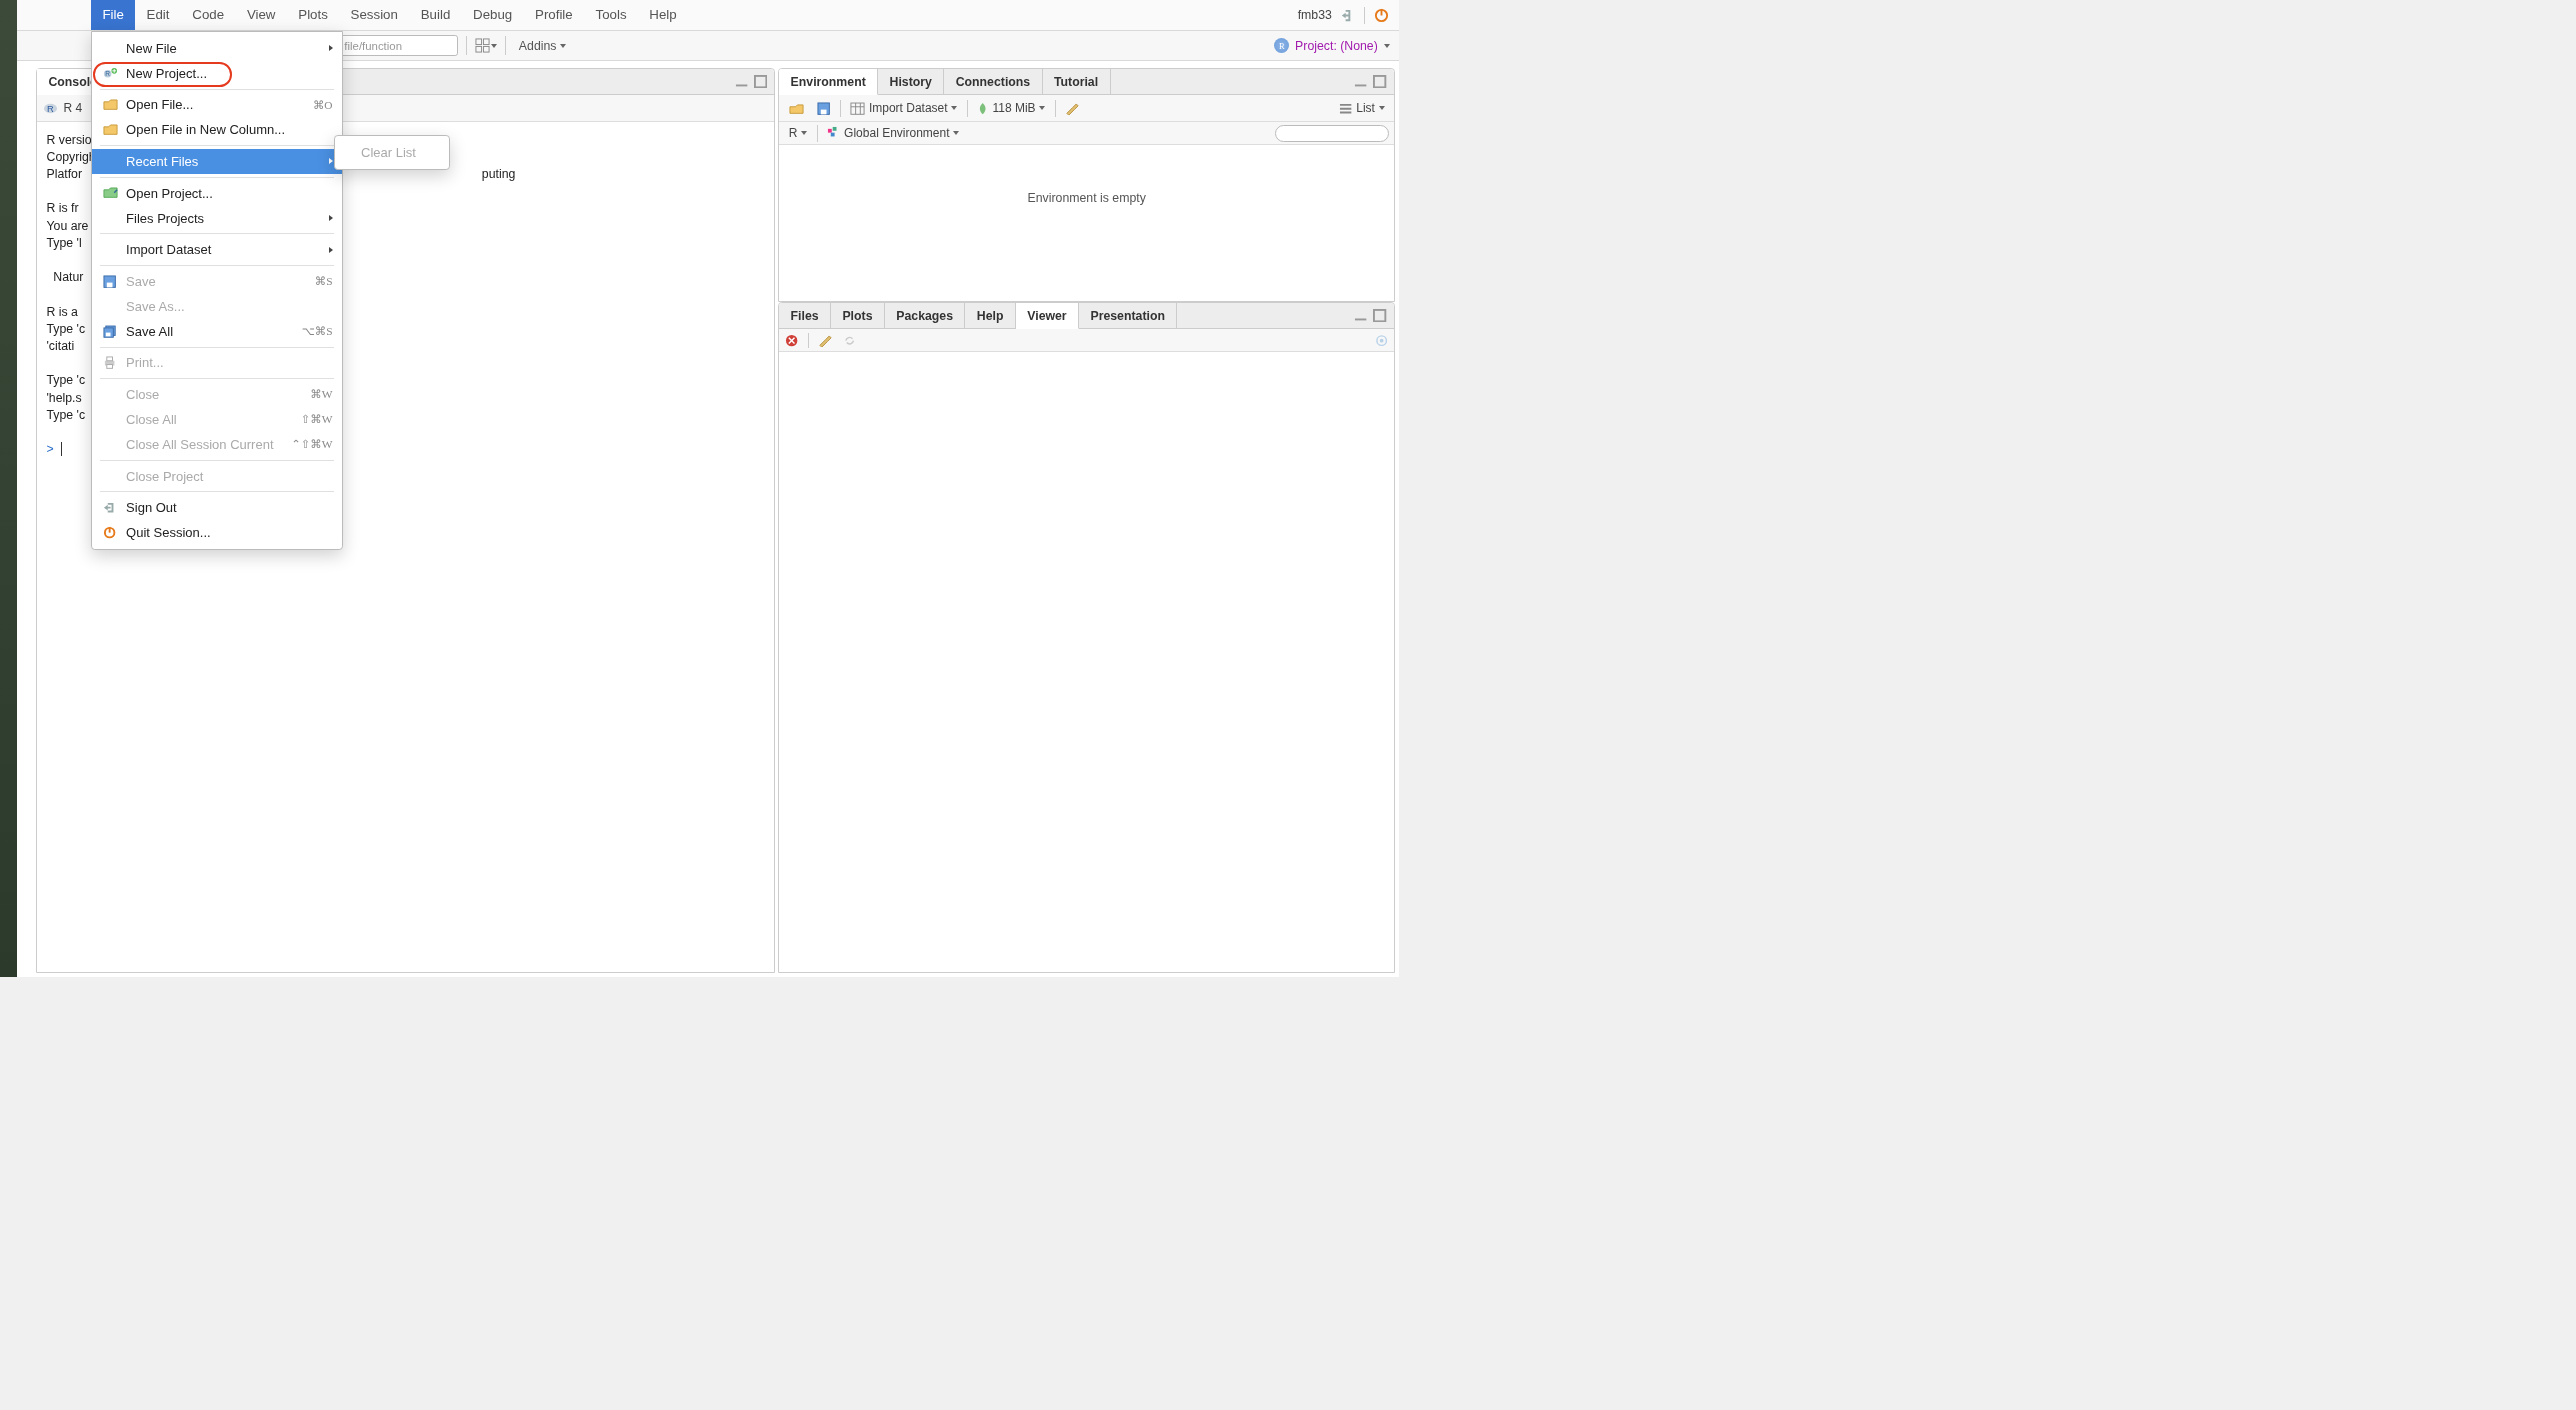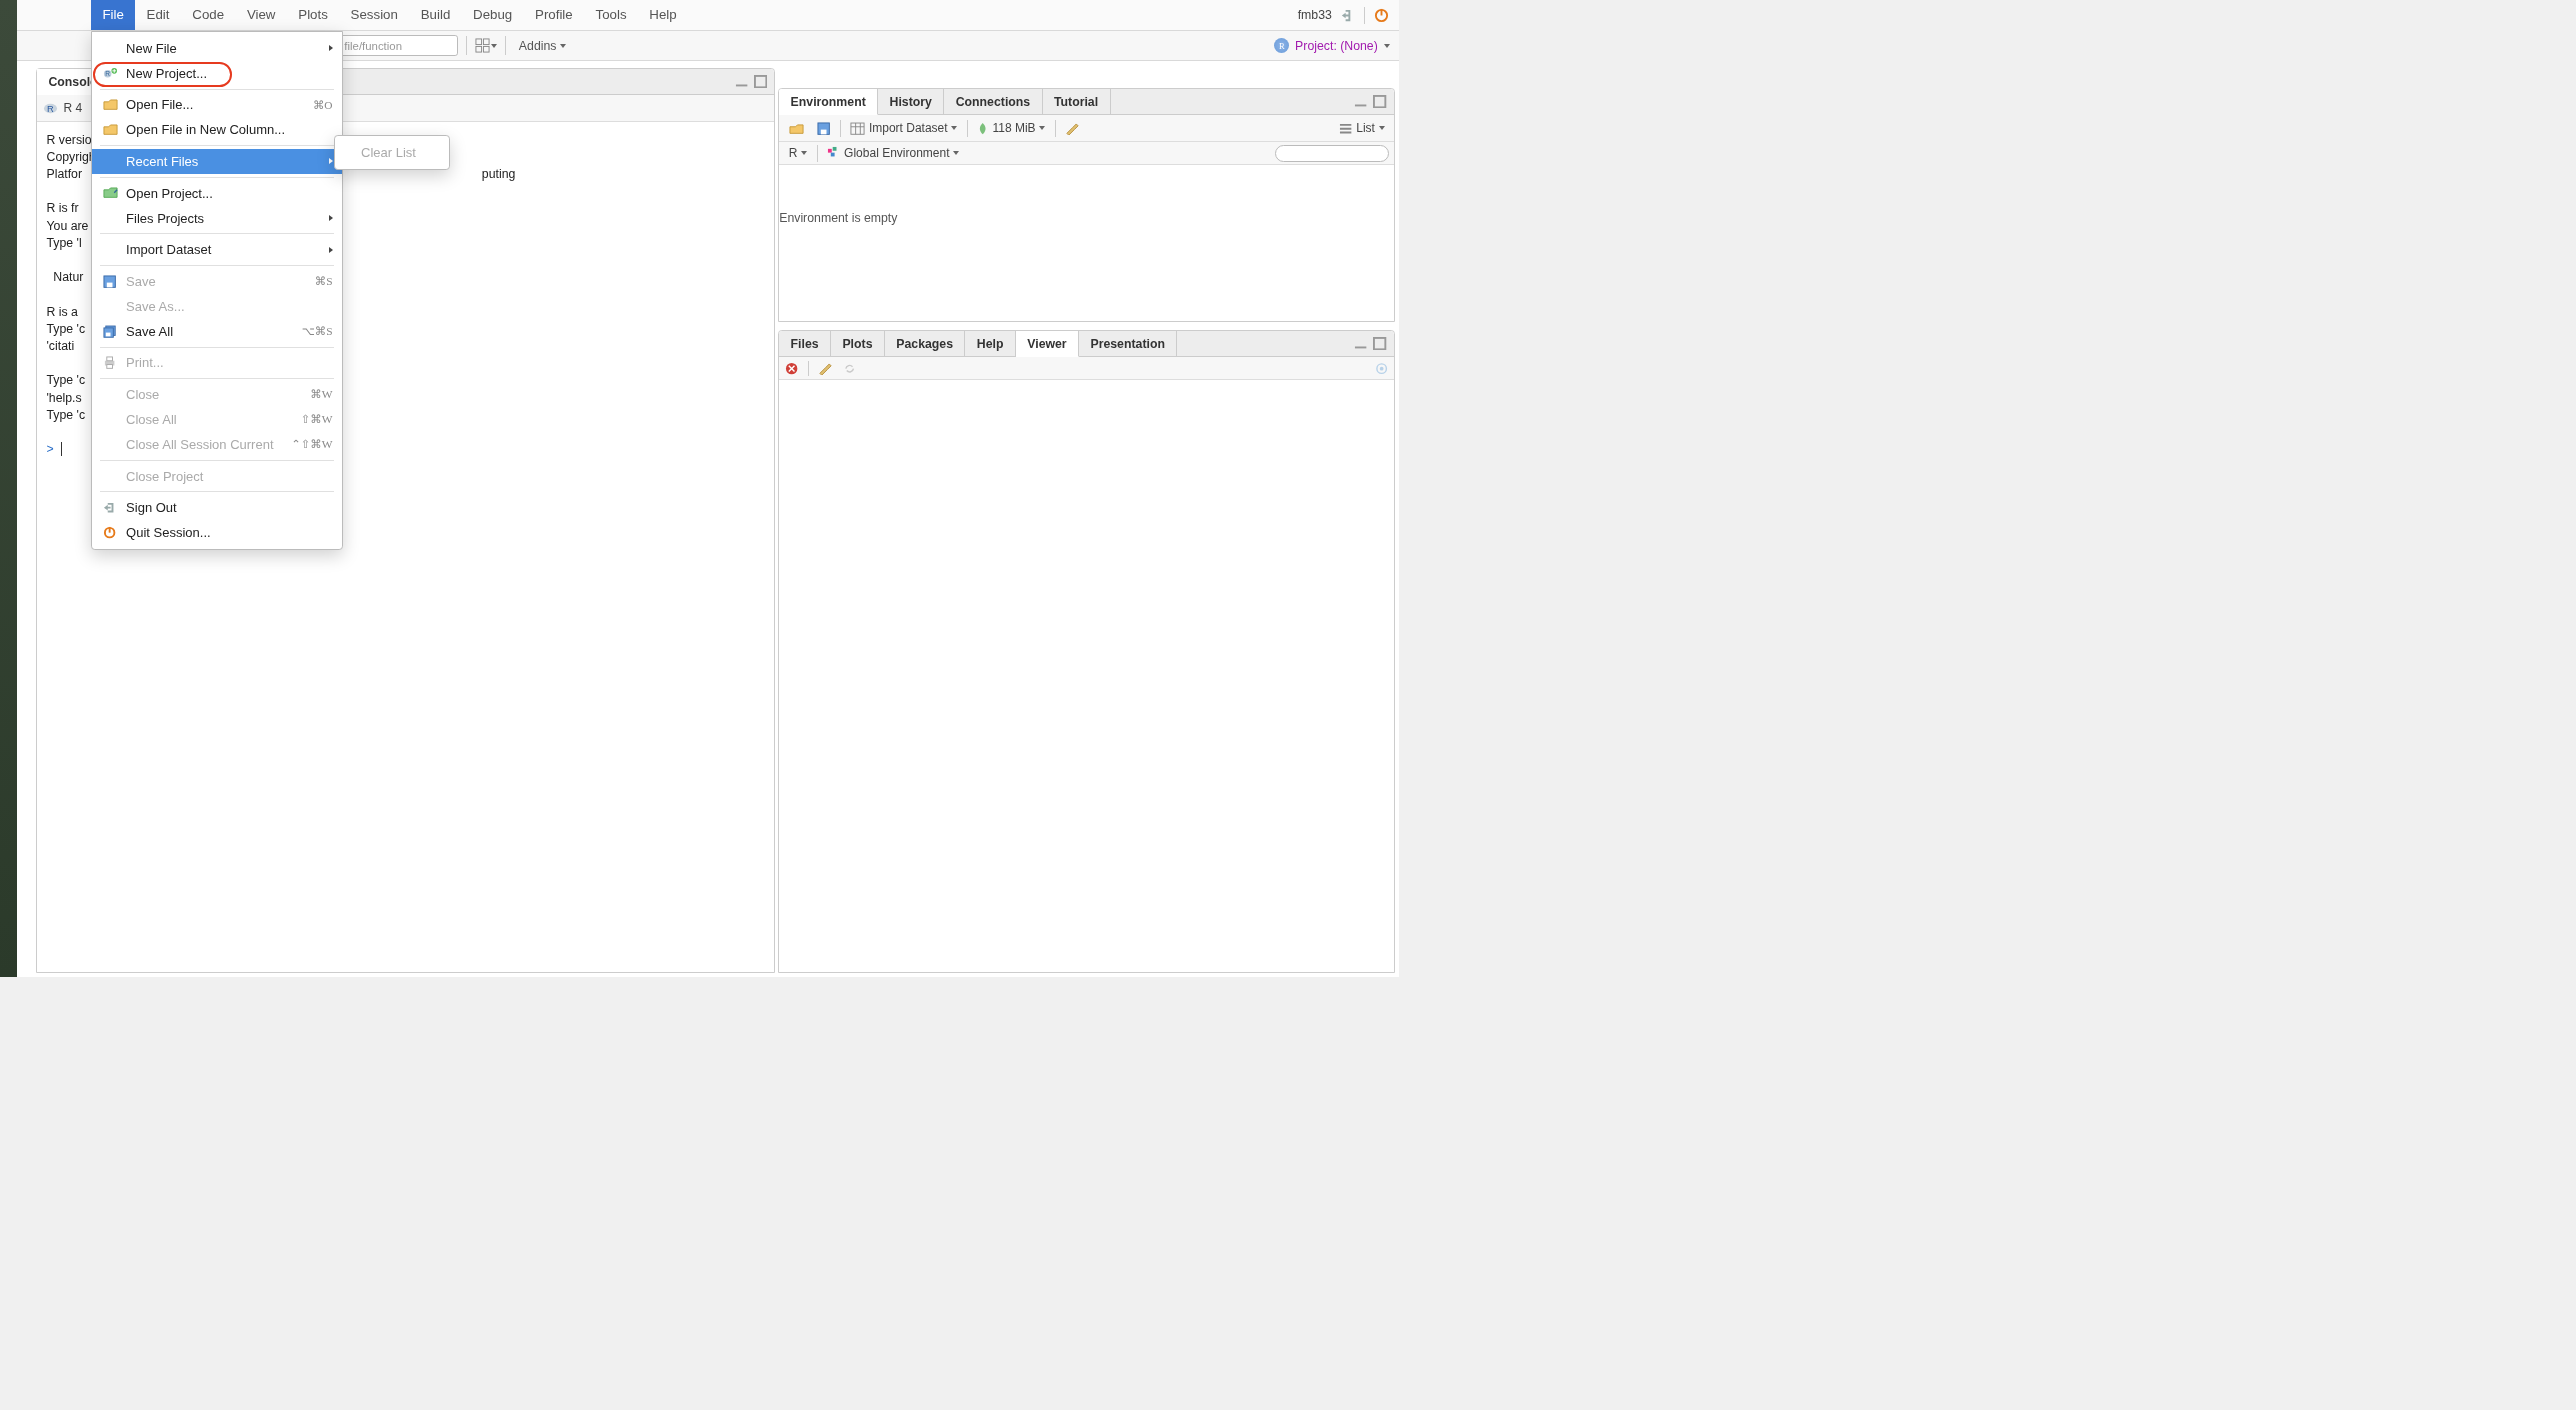--- a/index.html
+++ b/index.html
@@ -26,21 +26,21 @@
   .toolbar .grid-ico { width:17px; height:17px; display:inline-flex; align-items:center; justify-content:center; }
   .toolbar .addins { display:flex; align-items:center; gap:3.8px; color:#555; font-size:12.3px; margin-left:5.7px; }
   .toolbar .right { margin-left:auto; display:flex; align-items:center; gap:5.7px; padding-right:9.5px; }
   .toolbar .proj-ico { width:15px; height:15px; background: radial-gradient(circle at 50% 50%, #8cb4e8, #6a9bd8); border-radius:50%; display:inline-flex; align-items:center; justify-content:center; color:#fff; font-size:8.5px; font-family:Georgia; }
   .toolbar .proj-label { color:#a21caf; font-size:12.3px; }
   .caret-down { width:0; height:0; border-left:3.8px solid transparent; border-right:3.8px solid transparent; border-top:4.7px solid #666; display:inline-block; }
 
   
   .panes { position:absolute; left:19px; top:68px; right:3.8px; bottom:3.8px; display:flex; gap:2.8px; }
   .left-pane { flex:1; display:flex; flex-direction:column; border:0.9px solid #ccc; border-radius:3.8px 3.8px 0 0; background:#fff; min-width:0; }
-  .right-col { flex:0 0 617px; display:flex; flex-direction:column; gap:8px;margin-top:20px; }
+  .right-col { flex:0 0 617px; display:flex; flex-direction:column; gap:0; }
 
   .pane { border:0.9px solid #ccc; border-radius:3.8px 3.8px 0 0; background:#fff; display:flex; flex-direction:column; overflow:hidden; }
   .right-col .pane.env { flex:0 0 234px; }
   .right-col .pane.viewer { flex:1; }
 
   .tabbar { display:flex; align-items:stretch; background:#ededed; border-bottom:0.9px solid #ccc; border-radius:3.8px 3.8px 0 0; }
   .tabbar .tab { padding:5.7px 11.4px; font-size:12.3px; color:#333; border-right:0.9px solid #ccc; background:#ededed; cursor:default; font-weight:600; }
   .tabbar .tab.active { background:#fff; border-bottom:0.9px solid #fff; margin-bottom:-0.9px; }
   .tabbar .flex { flex:1; }
   .tabbar .win-ctrls { display:flex; align-items:center; gap:5.7px; padding:0 7.6px; }
@@ -50,21 +50,21 @@
   .pane-toolbar .tb-btn { display:flex; align-items:center; gap:3.8px; padding:1.9px 3.8px; }
   .pane-toolbar .mini-sep { width:0.9px; height:17px; background:#ccc; }
   .pane-toolbar .spacer { flex:1; }
   .small-input { border:0.9px solid #bbb; border-radius:9.5px; height:17px; width:114px; font-size:10.4px; padding:0 5.7px 0 19px; background:#fff; position:relative; }
   .search-wrap { position:relative; }
   .search-wrap .mag { position:absolute; left:4.7px; top:2.8px; }
 
   .console-body { flex:1; padding:9.5px 9.5px; font-family: "Menlo","Consolas",monospace; font-size:12.3px; color:#222; white-space:pre; overflow:auto; line-height:1.4; }
   .prompt { color:#2a6ec7; }
 
-  .env-body { flex:1; display:flex; align-items:flex-start; padding-top:46px; color:#555; font-size:12.3px; }
+  .env-body { flex:1; display:flex; align-items:flex-start; justify-content:center; padding-top:46px; color:#555; font-size:12.3px; }
 
   .viewer-toolbar { display:flex; align-items:center; height:23px; background:#f7f7f7; border-bottom:0.9px solid #ddd; padding:0 5.7px; gap:9.5px; }
   .viewer-body { flex:1; background:#fff; }
 
   
   .dropdown { position:absolute; left:74px; top:31px; width:252px; background:#fff; border:0.9px solid #bbb; border-radius:0 0 3.8px 3.8px; box-shadow:0 5.7px 17px rgba(0,0,0,.18); padding:3.8px 0; z-index:50; }
   .dropdown .dd-item { display:flex; align-items:center; height:25px; padding:0 9.5px 0 9.5px; gap:7.6px; font-size:13px; color:#222; position:relative;justify-content:flex-end; }
   .dropdown .dd-item.disabled { color:#aaa; }
   .dropdown .dd-item .dd-ico { width:17px; display:flex; justify-content:center; }
   .dropdown .dd-item .dd-label { flex:1; }

